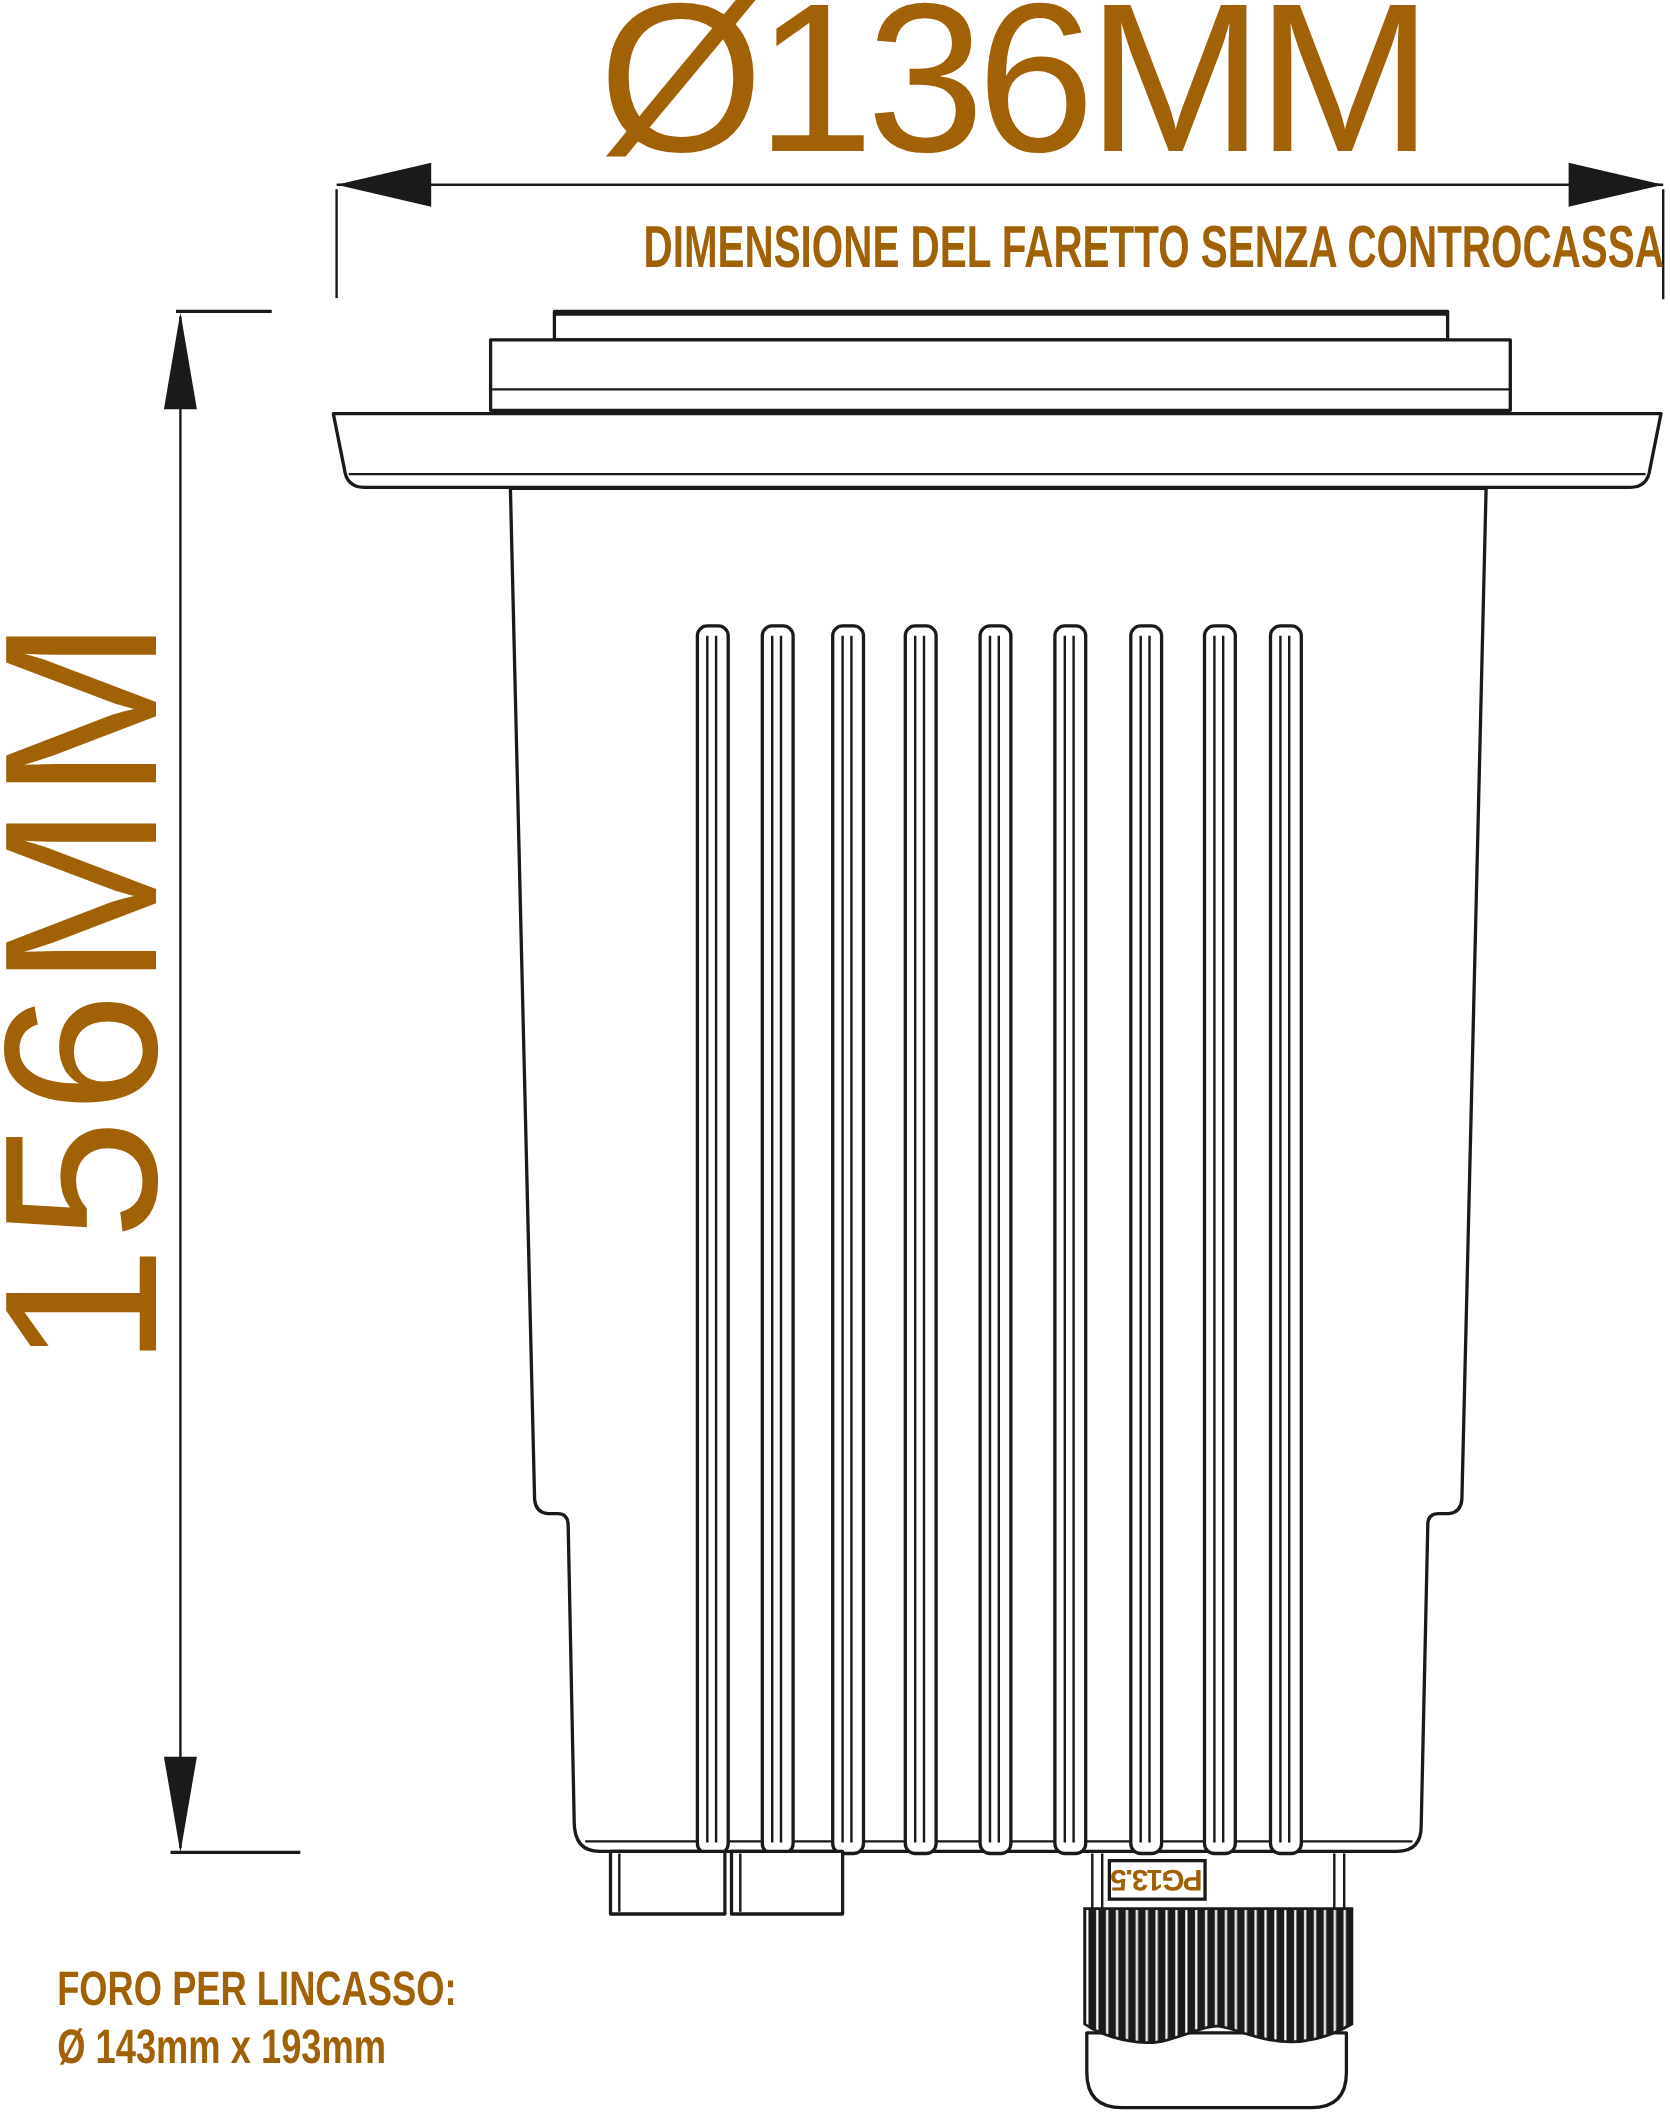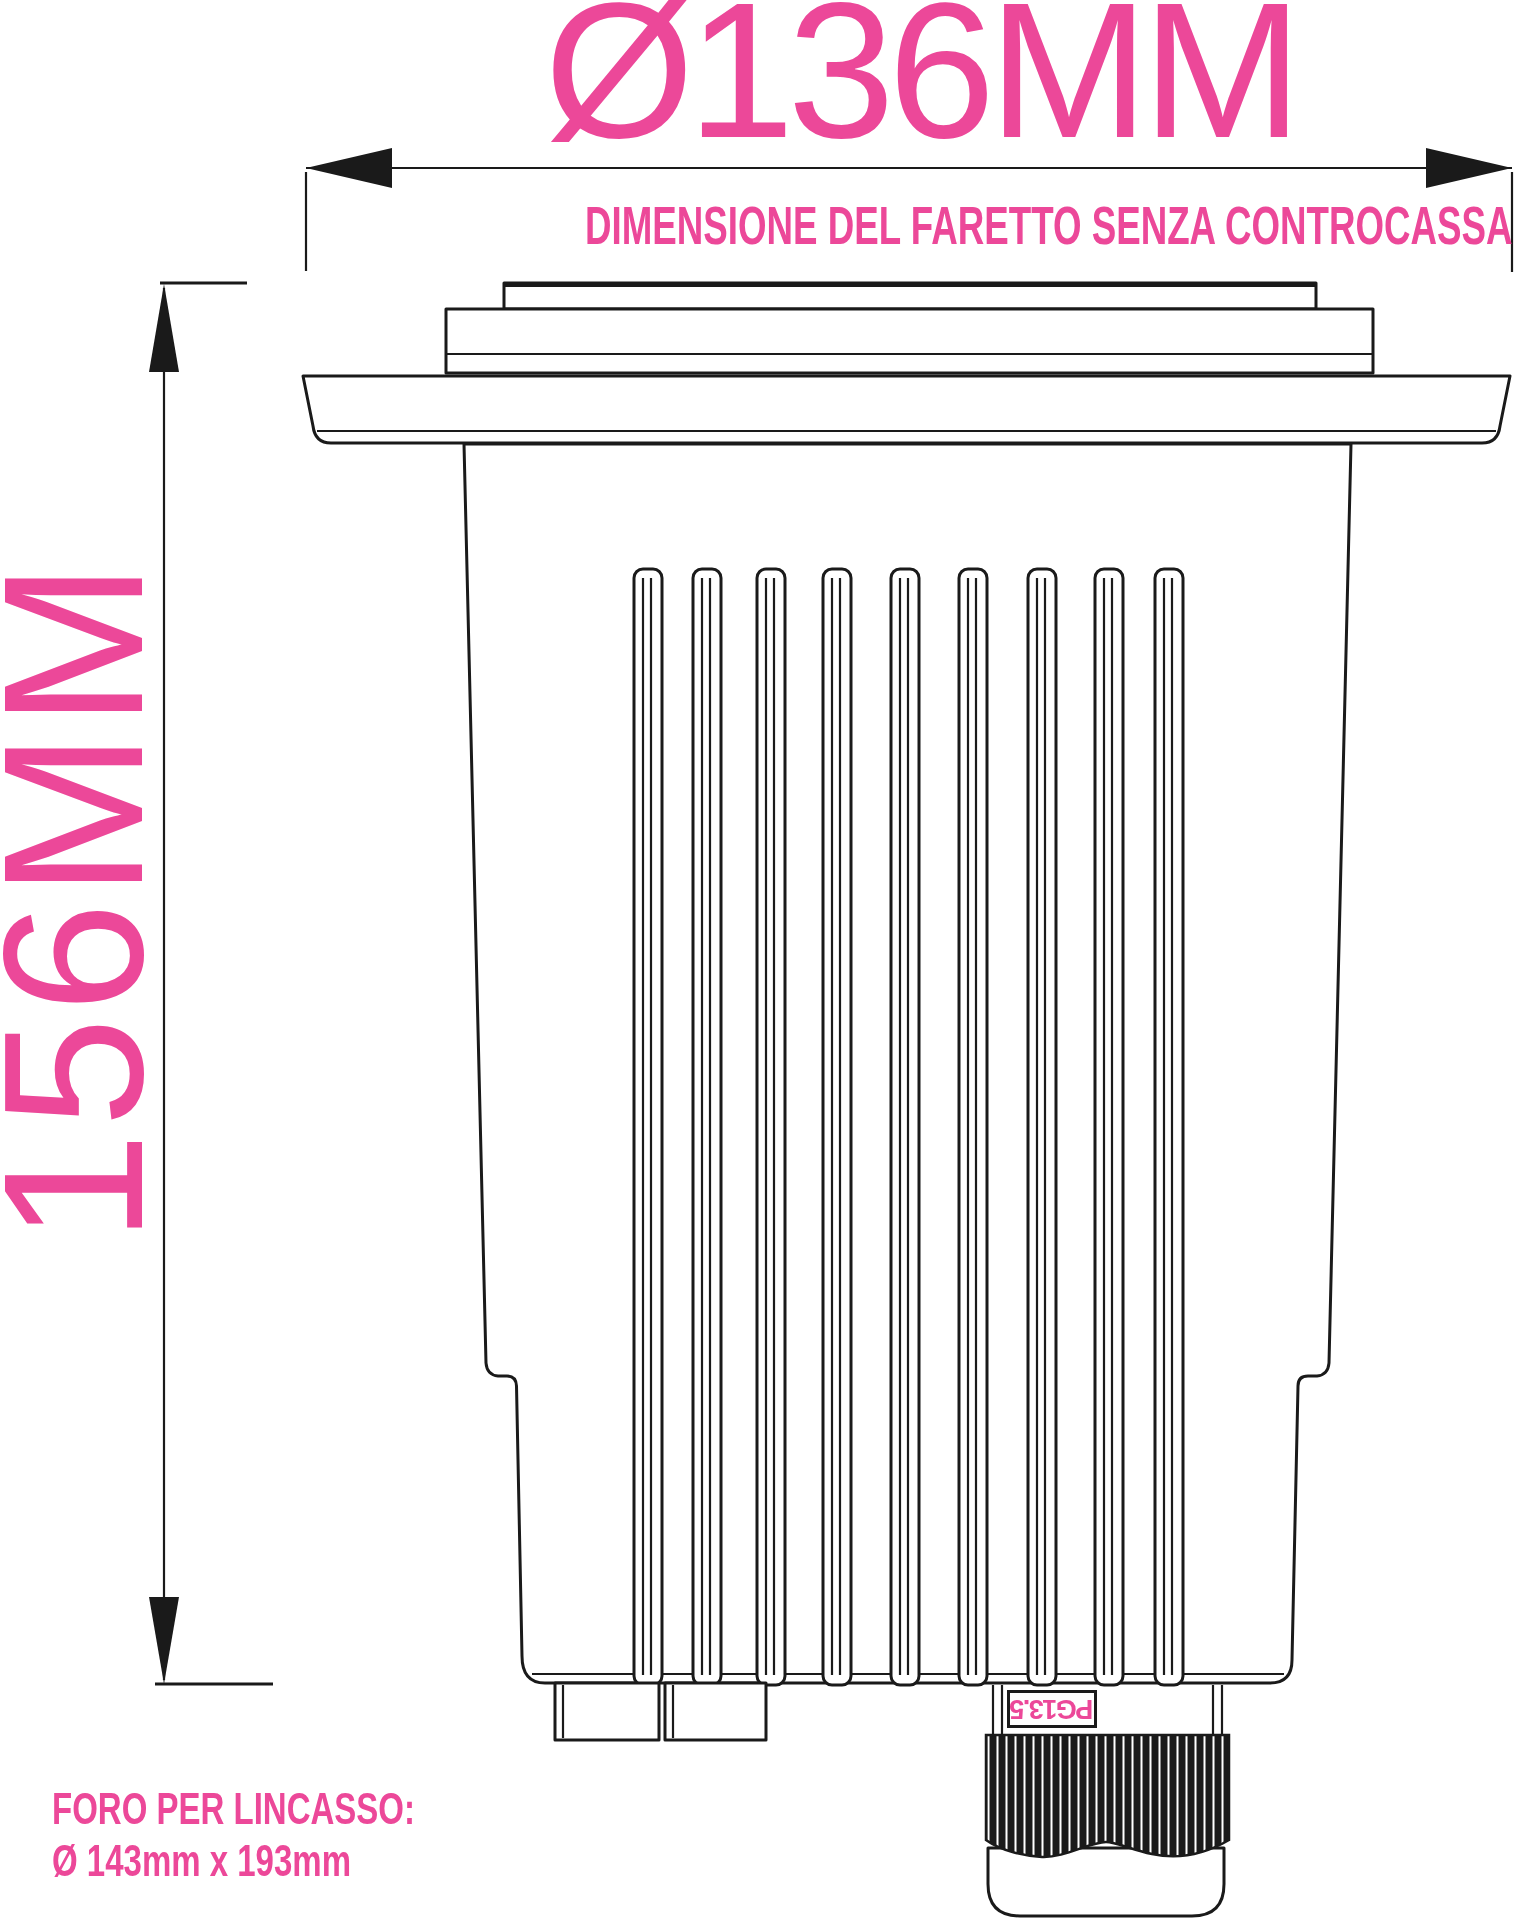--- a/index.html
+++ b/index.html
@@ -2,21 +2,21 @@
 <html><head>
 <meta charset="utf-8">
 <style>
   html,body{margin:0;padding:0;background:#ffffff;}
   .canvas{
     position:relative;
     width:1518px;height:1920px;
     background:#ffffff;
     overflow:hidden;
     font-family:"Liberation Sans", sans-serif;
-    color:#ec4899;
+    color:#a16207;
   }
   svg{position:absolute;left:0;top:0;}
   .ln{stroke:#1a1a1a;fill:none;stroke-width:3;stroke-linejoin:round;stroke-linecap:butt;}
   .ln-thin{stroke:#1a1a1a;fill:none;stroke-width:2.2;}
   .ln-thick{stroke:#1a1a1a;fill:none;stroke-width:4.2;}
   .fill-white{fill:#ffffff;}
   .arrow{fill:#1a1a1a;stroke:none;}
   .txt{position:absolute;white-space:nowrap;line-height:1;}
   .dia-label{
     left:425px;top:-26px;width:990px;text-align:center;

